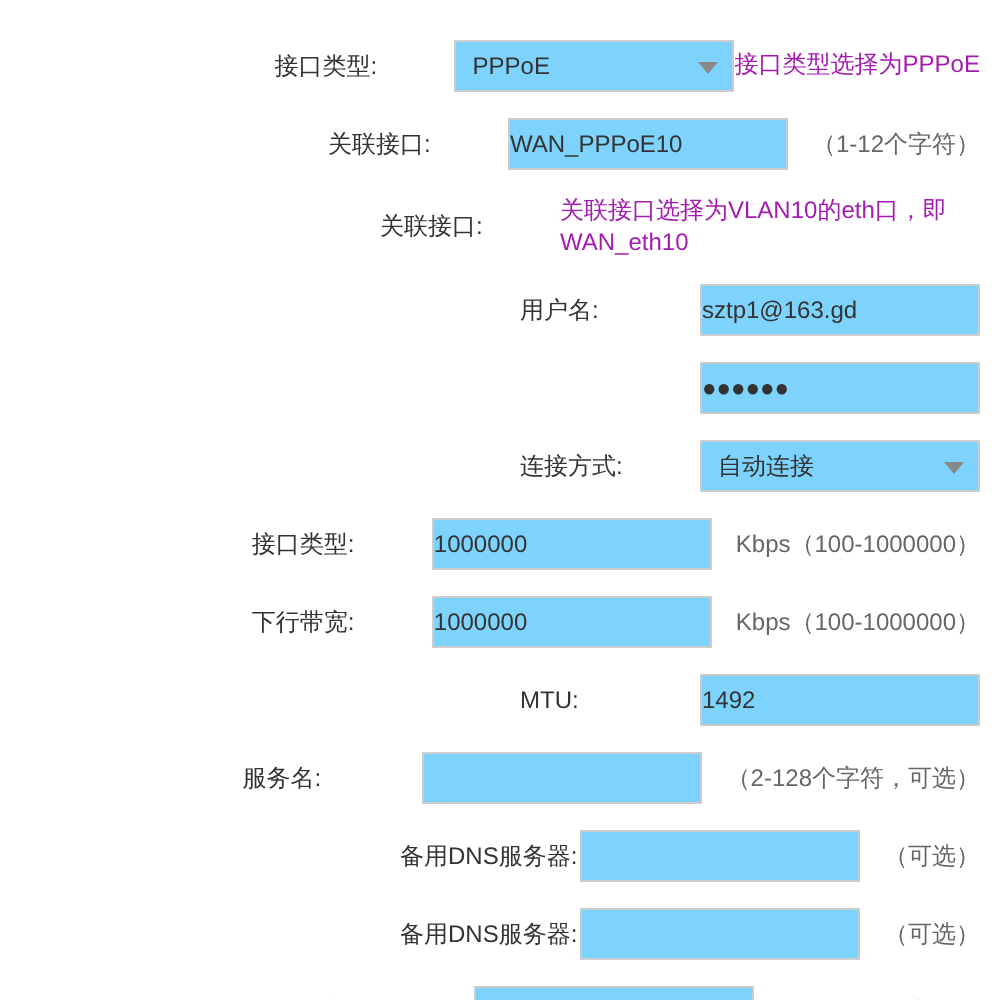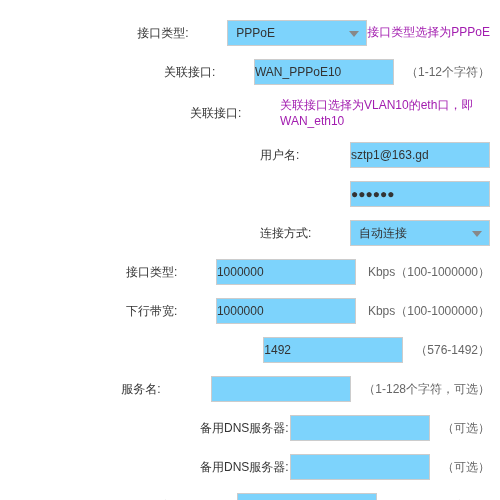--- a/index.html
+++ b/index.html
@@ -124,32 +124,32 @@
 
 <div class="form-row">
   <div class="label">下行带宽:</div>
   <div class="field-wrap">
     <input class="text-input" value="1000000" style="">
   </div>
   <div class="hint">Kbps（100-1000000）</div>
 </div>
 
 <div class="form-row">
+  <div class="label">MTU:</div>
   <div class="field-wrap">
     <input class="text-input" value="1492" style="">
   </div>
-  <div class="hint">（576-1492）</div>
 </div>
 
 <div class="form-row">
   <div class="label">服务名:</div>
   <div class="field-wrap">
     <input class="text-input" value="" style="">
   </div>
-  <div class="hint">（1-128个字符，可选）</div>
+  <div class="hint">（2-128个字符，可选）</div>
 </div>
 
 <div class="form-row">
   <div class="label">备用DNS服务器:</div>
   <div class="field-wrap">
     <input class="text-input" value="" style="">
   </div>
   <div class="hint">（可选）</div>
 </div>
 

